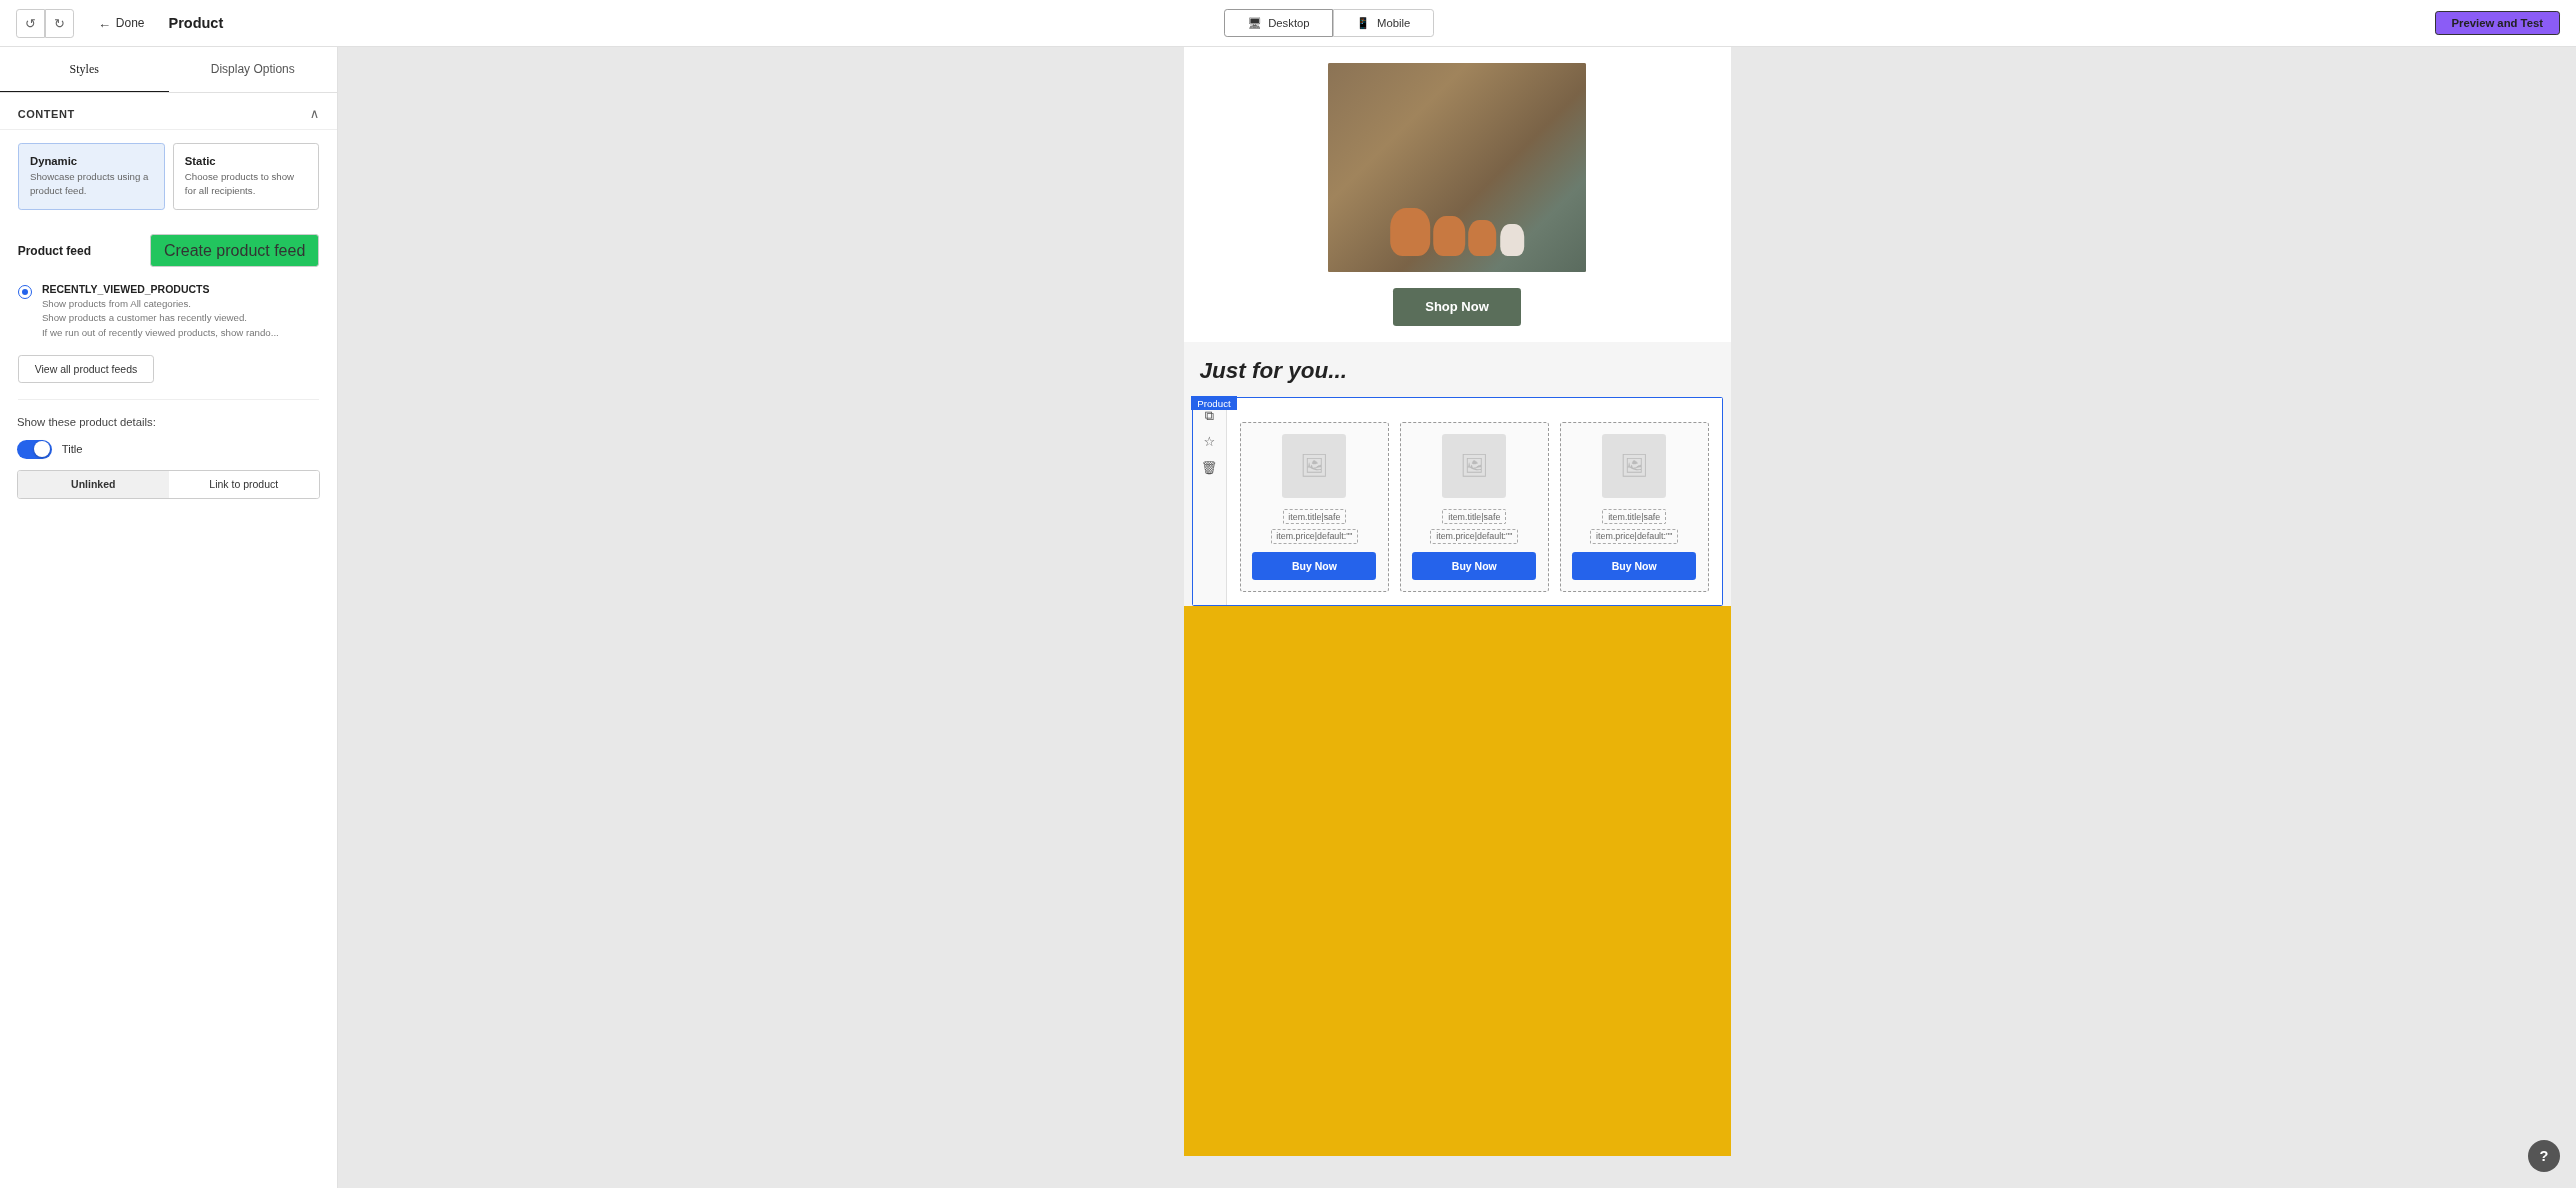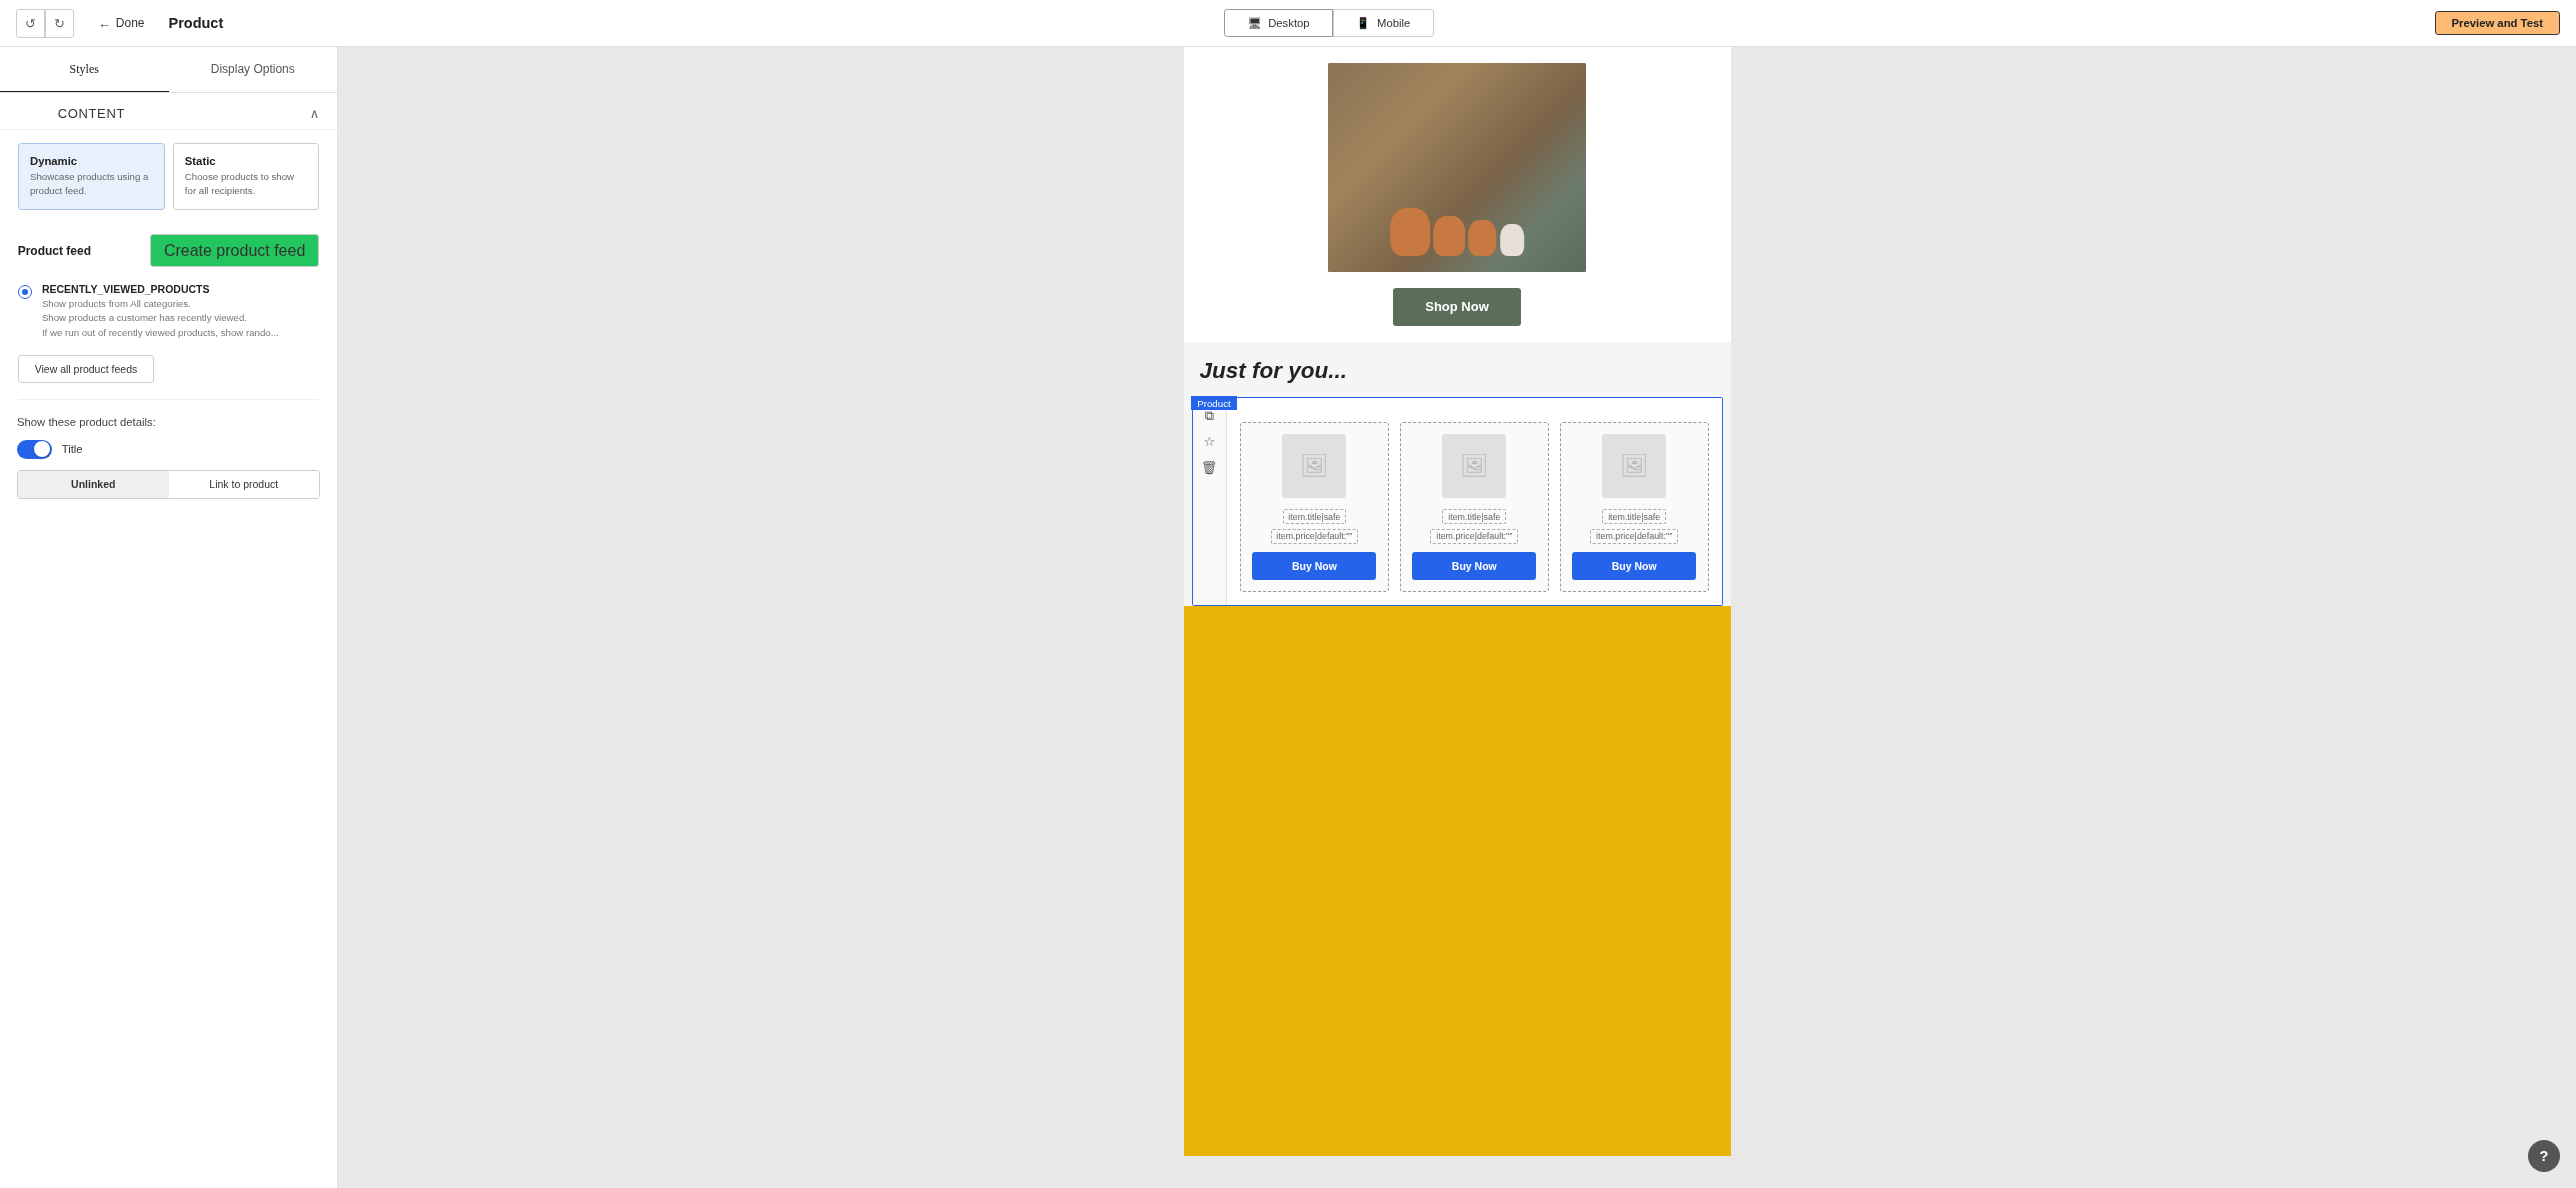--- a/index.html
+++ b/index.html
@@ -18,21 +18,21 @@
     .top-bar-center { display: flex; align-items: center; gap: 0; }
     .device-btn {
       display: flex; align-items: center; gap: 6.4px;
       padding: 6.4px 22.5px; border: 0.8px solid #ccc; background: #fff;
       font-size: 11.3px; cursor: pointer; color: #333;
     }
     .device-btn.active { background: #fff; border-color: #999; }
     .device-btn:first-child { border-radius: 3.2px 0 0 3.2px; }
     .device-btn:last-child { border-radius: 0 3.2px 3.2px 0; }
     .preview-btn {
-      padding: 5px 16px; border: 1.6px solid #333; background: #fdba74;
+      padding: 5px 16px; border: 1.6px solid #333; background: #8b5cf6;
       font-size: 11.3px; font-weight: 600; cursor: pointer; border-radius: 3.2px; color: #222;
     }
     .top-bar-actions { display: flex; align-items: center; gap: 8px; }
     .undo-redo { display: flex; gap: 0; }
     .icon-btn {
       width: 29px; height: 29px; border: 0.8px solid #ccc; background: #fff;
       display: flex; align-items: center; justify-content: center;
       cursor: pointer; font-size: 13px; color: #666;
     }
     .icon-btn:first-child { border-radius: 3.2px 0 0 3.2px; }
@@ -54,21 +54,21 @@
       flex: 1; text-align: center; padding: 14.5px 0; font-size: 12px;
       cursor: pointer; color: #555; border-bottom: 1.6px solid transparent;
     }
     .tab-item.active { color: #1a1a1a; border-bottom: 1.6px solid #1a1a1a; font-weight: 500; font-family: Liberation Serif, serif; }
 
     
     .section-header {
       display: flex; align-items: center; justify-content: space-between;
       padding: 13px 17.7px 8px; border-bottom: 0.8px solid #eee;
     }
-    .section-title { font-size: 13px; font-weight: 400; color: #333; letter-spacing: 0.05em; text-transform: uppercase; margin-left: 40px; }
+    .section-title { font-size: 11px; font-weight: 700; color: #333; letter-spacing: 0.05em; text-transform: uppercase; }
     .chevron { font-size: 13px; color: #666; cursor: pointer; }
 
     
     .content-cards { display: flex; gap: 8px; padding: 13px 17.7px; }
     .content-card {
       flex: 1; border: 0.8px solid #ccc; border-radius: 3.2px; padding: 11.3px;
       cursor: pointer; background: #fff;
     }
     .content-card.selected { background: #e8f0fb; border-color: #aac4f0; }
     .content-card-title { font-size: 11.3px; font-weight: 600; color: #222; margin-bottom: 3.2px; }

